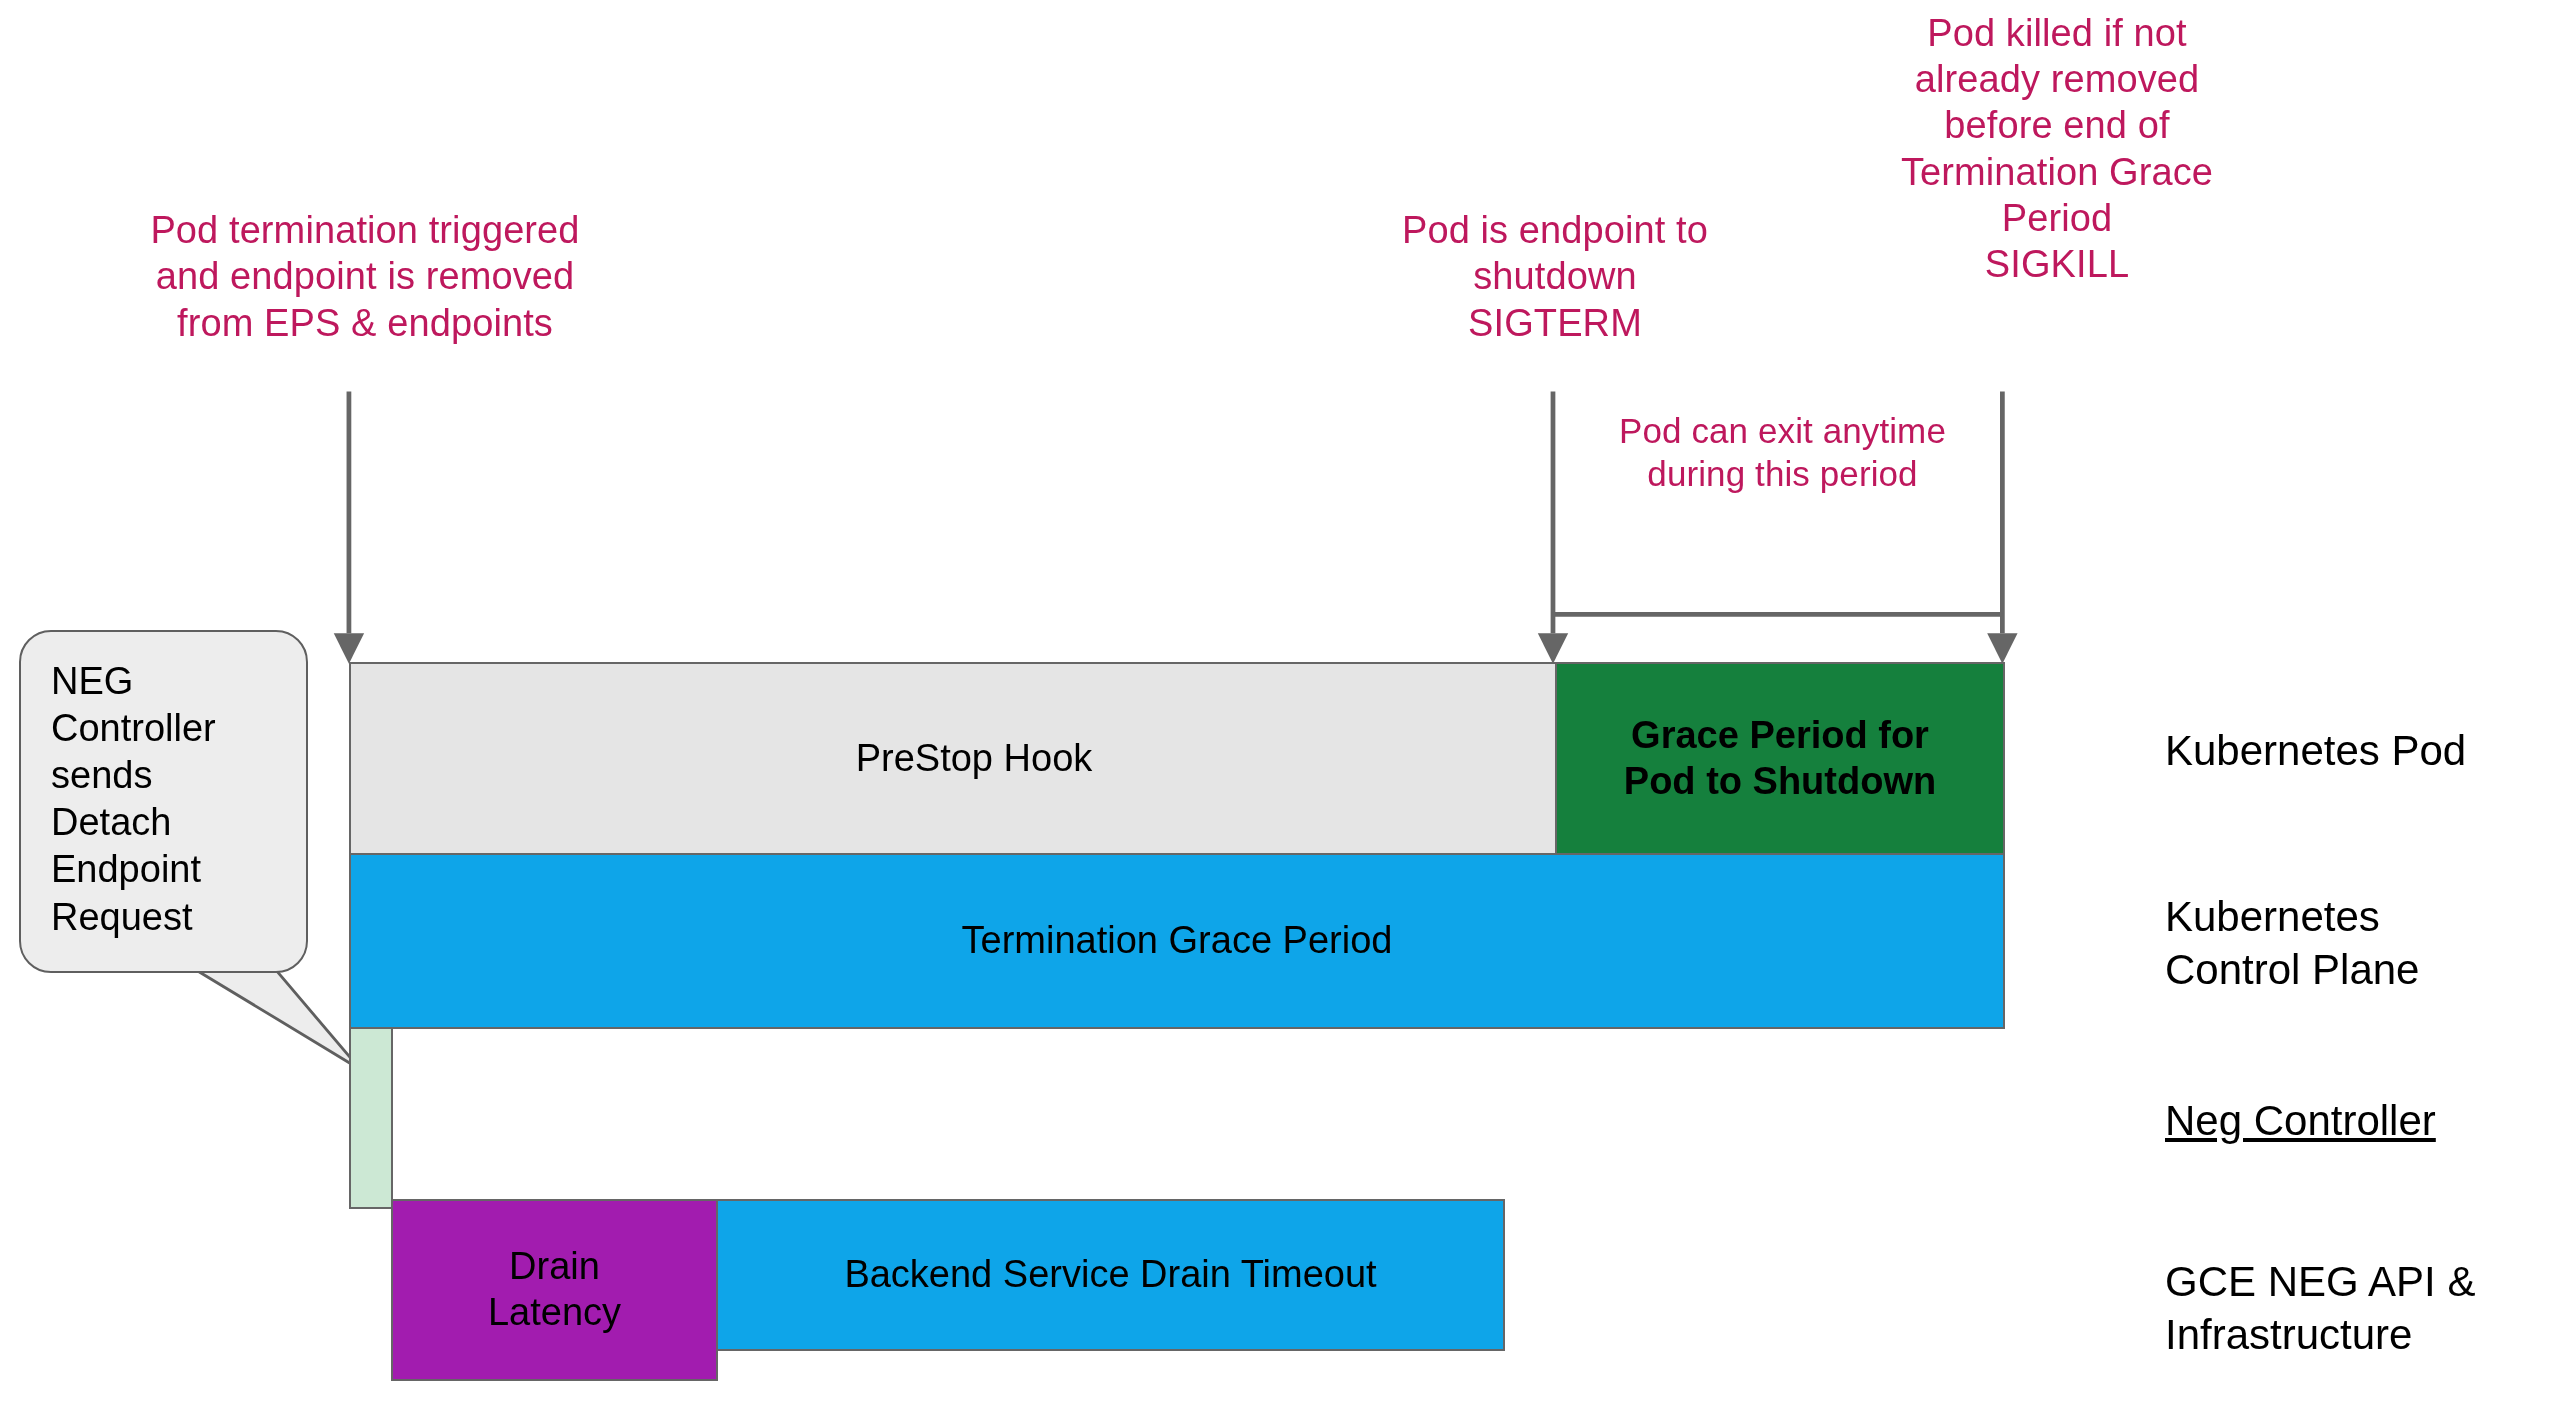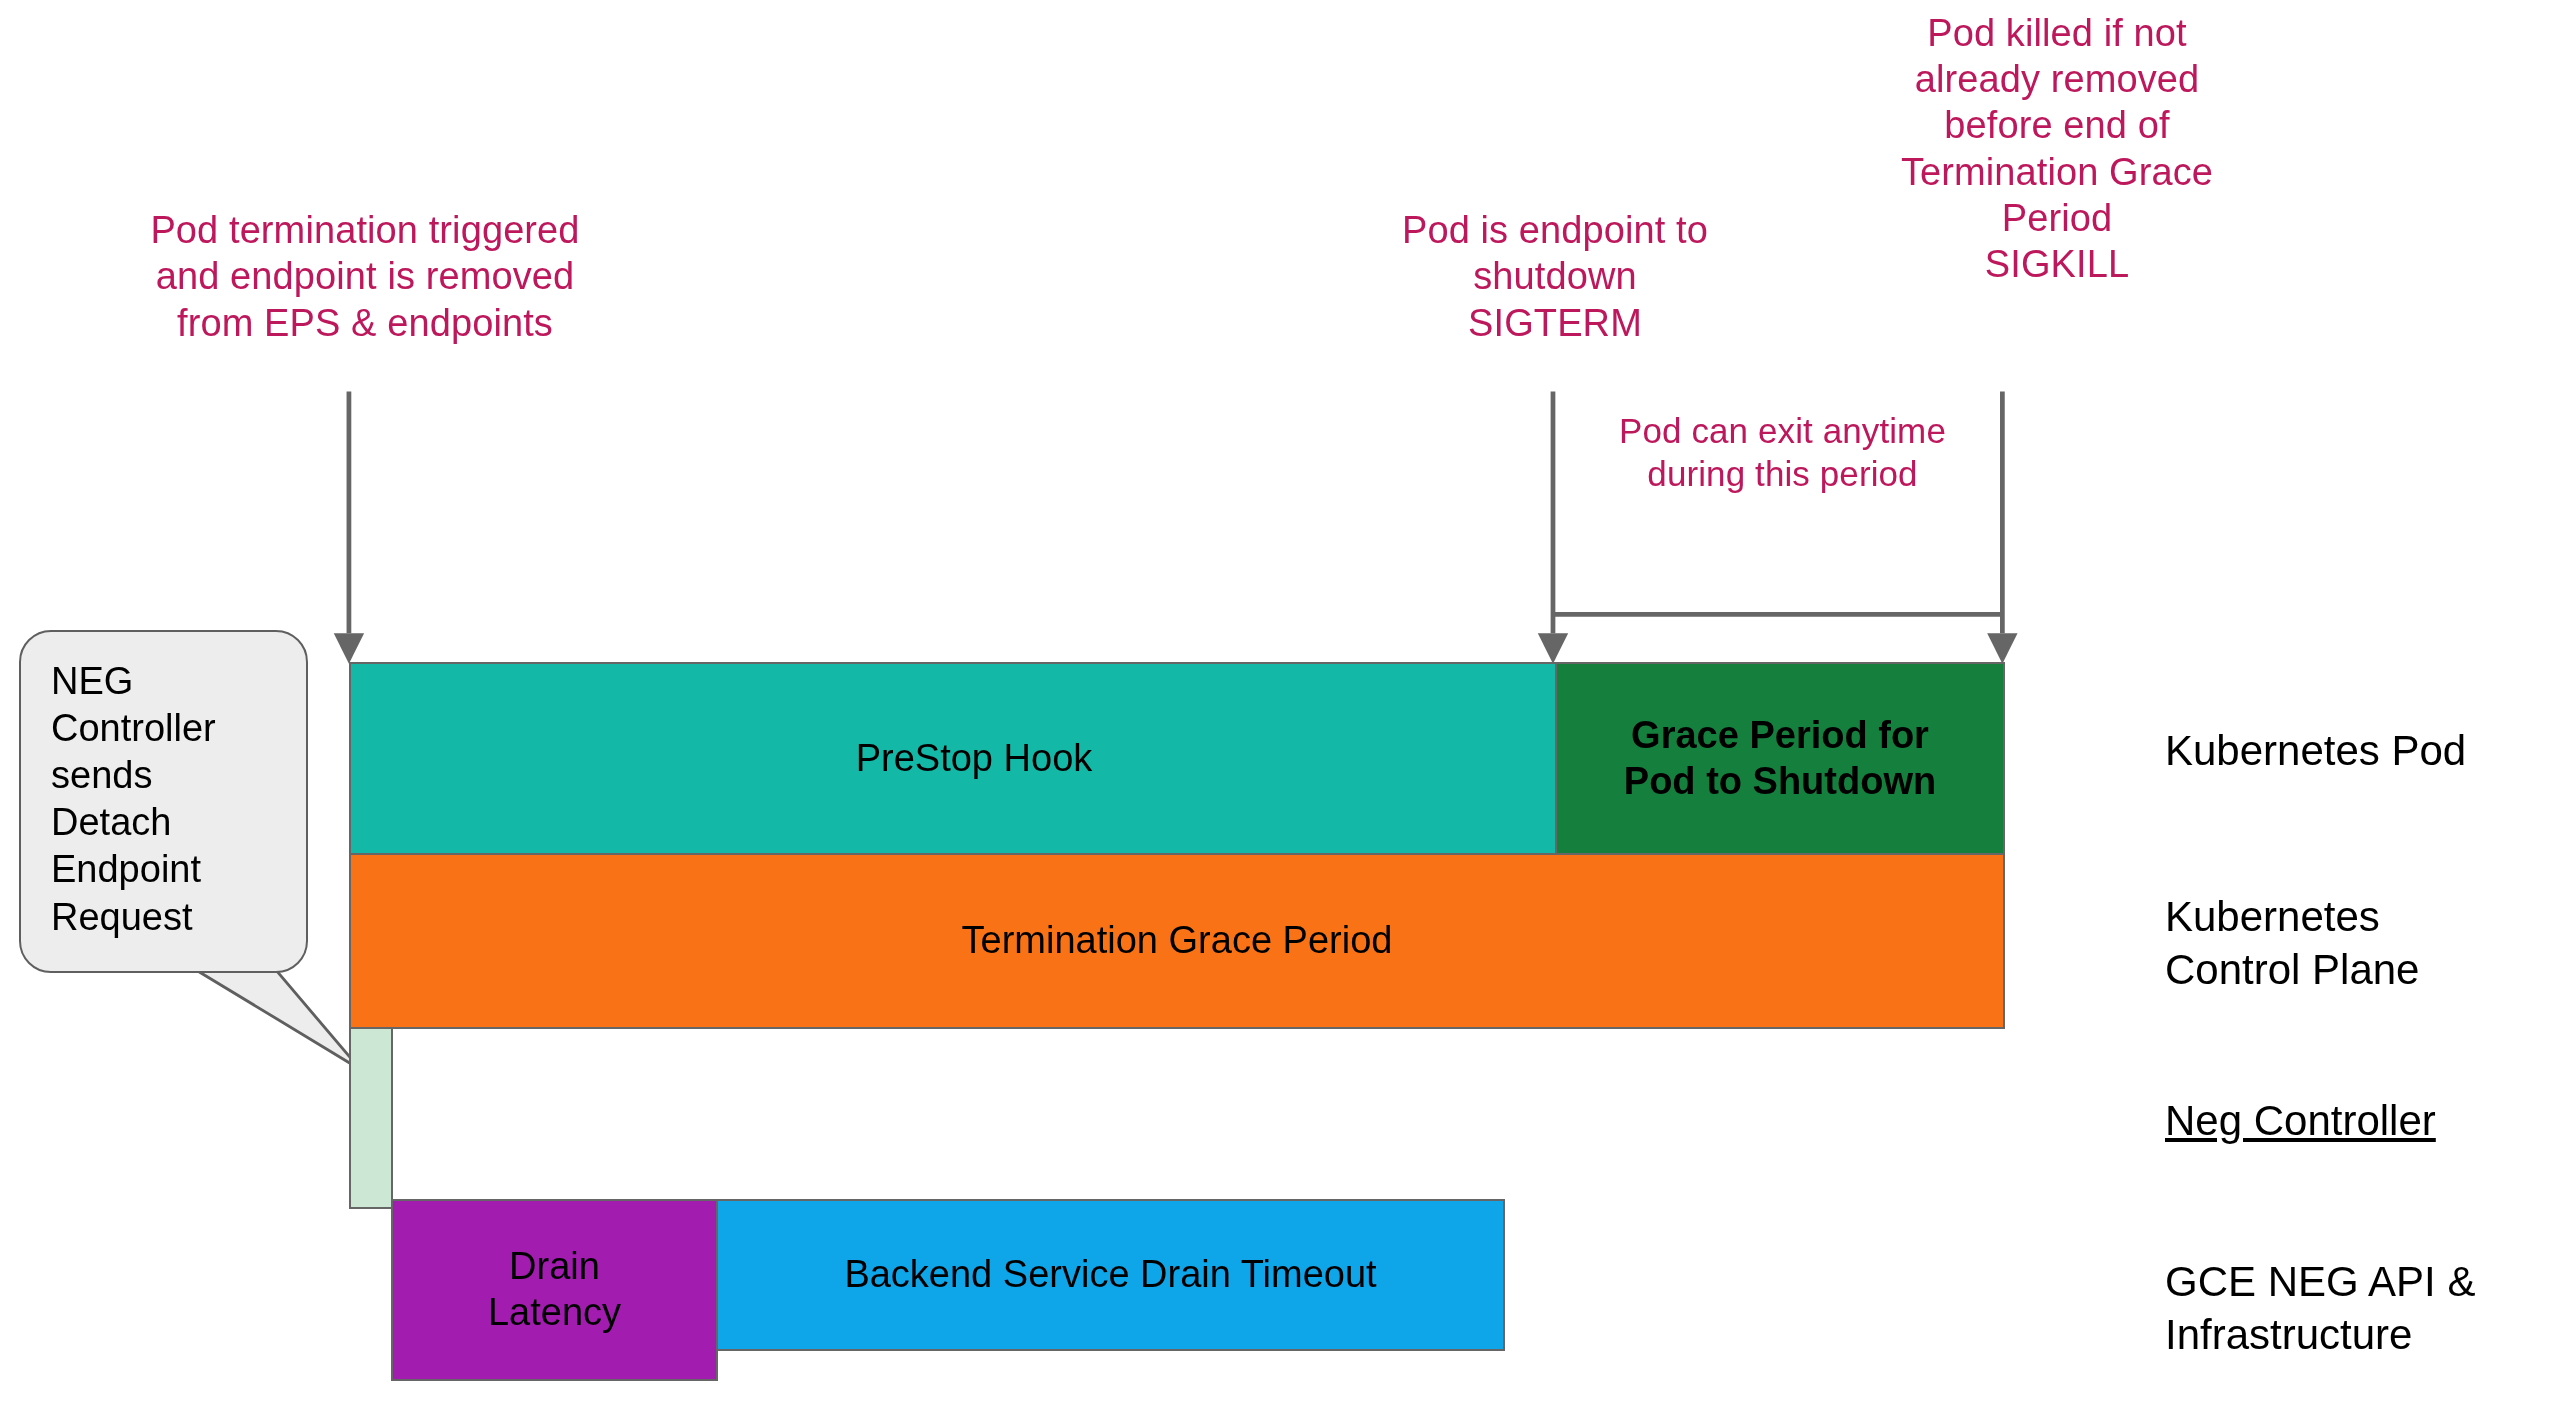--- a/index.html
+++ b/index.html
@@ -50,31 +50,31 @@
     align-items: center;
     justify-content: center;
     text-align: center;
     color: #000000;
     font-size: 38px;
     line-height: 1.2;
     white-space: pre-line;
   }
   #bar-prestop {
     left: 349px; top: 662px; width: 1209px; height: 194px;
-    background: #14b8a6;
+    background: #e5e5e5;
     padding-left: 41px;
   }
   #bar-grace {
     left: 1555px; top: 662px; width: 450px; height: 194px;
     background: #15803d;
     font-weight: bold;
   }
   #bar-tgp {
     left: 349px; top: 853px; width: 1656px; height: 176px;
-    background: #f97316;
+    background: #0ea5e9;
   }
   #bar-neg {
     left: 349px; top: 1027px; width: 44px; height: 182px;
     background: #CCE8D4;
   }
   #bar-drain-latency {
     left: 391px; top: 1199px; width: 327px; height: 182px;
     background: #a21caf;
   }
   #bar-backend-drain {

